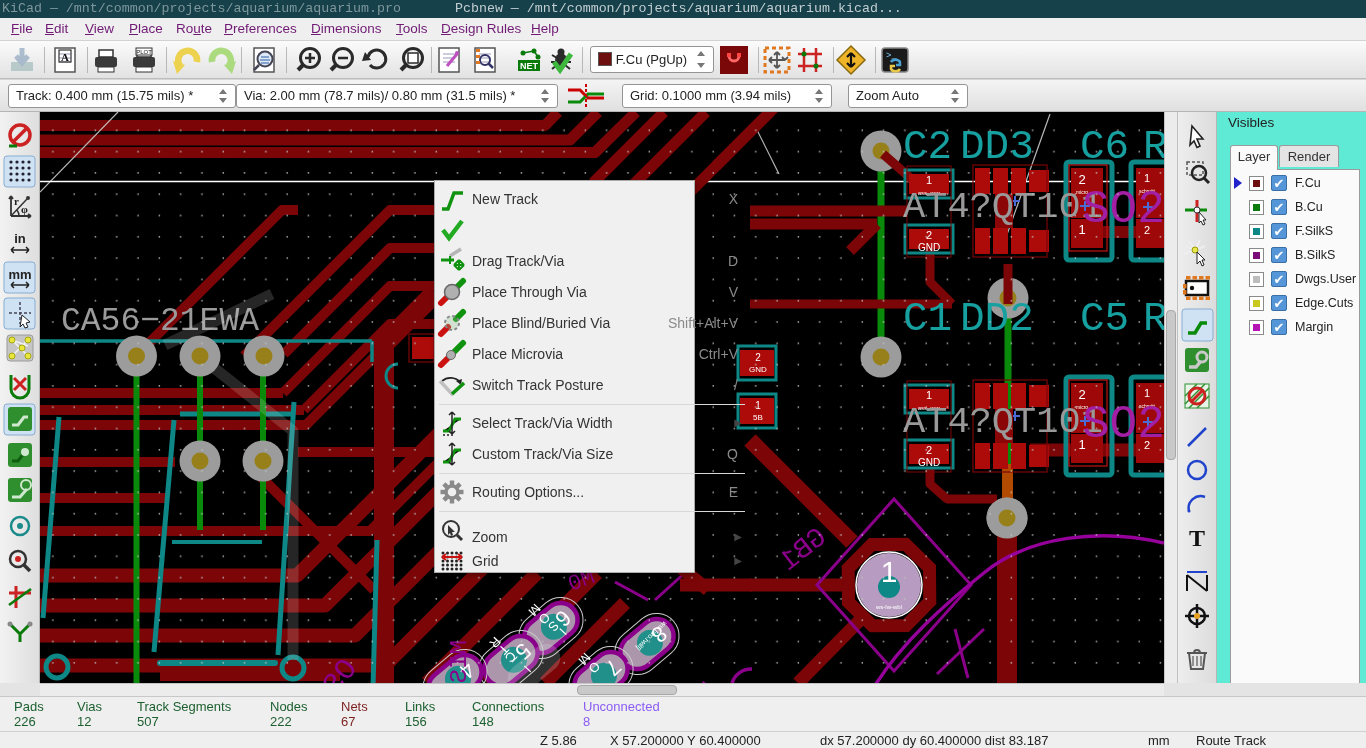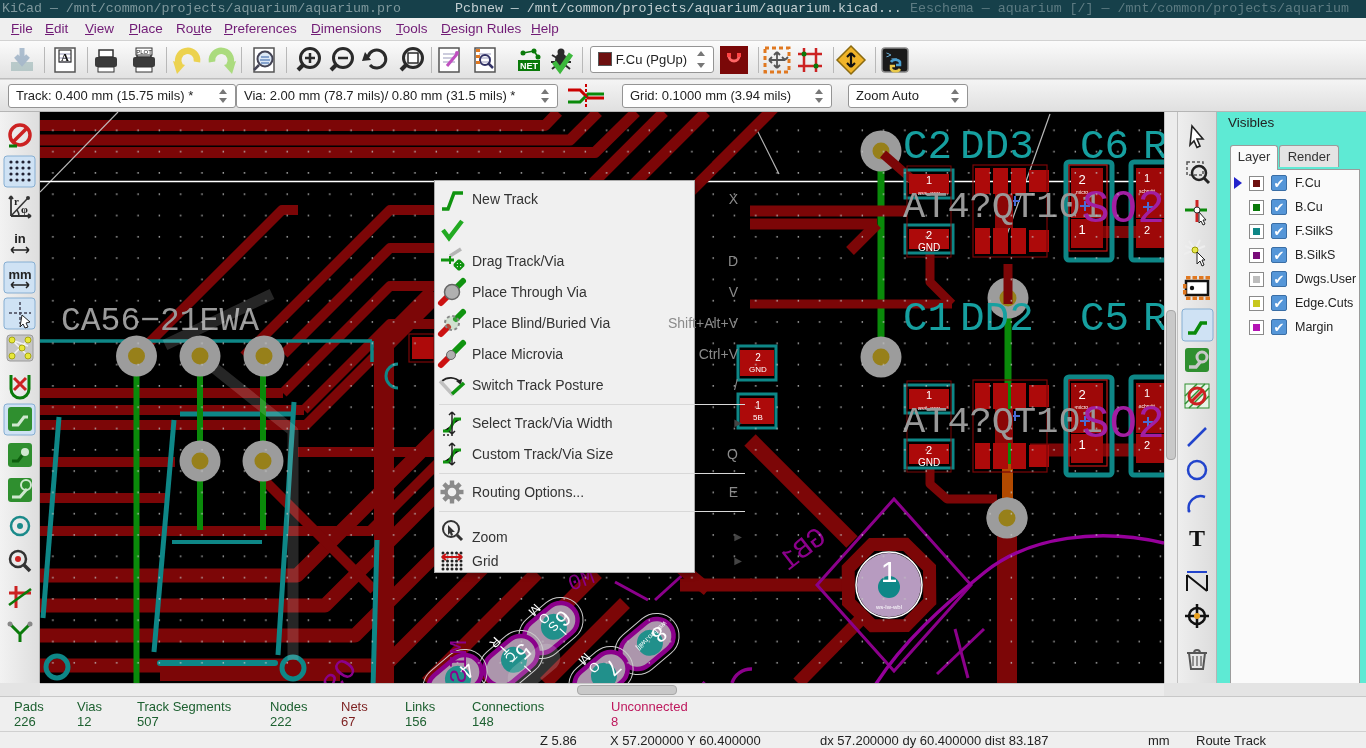--- a/index.html
+++ b/index.html
@@ -61,29 +61,29 @@
 .msep { position:absolute; left:4px; width:306px; height:1px; background:#d8d8d8; }
 
 #hscroll { left:40px; top:683px; width:1124px; height:13px; background:#ececec; border-top:1px solid #c5c5c5; }
 #hthumb { position:absolute; left:537px; top:1px; width:100px; height:10px; background:#c9c9c9; border:1px solid #a8a8a8; border-radius:4px; }
 #blcorner { left:0; top:683px; width:40px; height:13px; background:#e4e4e4; }
 #brcorner { left:1164px; top:683px; width:202px; height:13px; background:#e4e4e4; }
 #status1 { left:0; top:696px; width:1366px; height:35px; background:#efefef; border-top:1px solid #c8c8c8; font-size:13px; }
 #status1 div { position:absolute; }
 #status1 .g { color:#1d6030; }
 #status1 .r { color:#7c1f1f; }
-#status1 .b { color:#be185d;margin-left:28px; }
+#status1 .b { color:#8b5cf6; }
 #status2 { left:0; top:731px; width:1366px; height:17px; background:#efefef; border-top:1px solid #d0d0d0; font-size:13px; color:#222; }
 #status2 div { position:absolute; top:1px; }
 </style>
 </head>
 <body>
 <div id="app">
 
-<div id="titlebar" class="abs"><span class="t1" style="position:absolute;left:2px">KiCad — /mnt/common/projects/aquarium/aquarium.pro</span><span class="t2" style="position:absolute;left:455px">Pcbnew — /mnt/common/projects/aquarium/aquarium.kicad...</span><span class="t3" style="position:absolute;left:910px">Eeschema — aquarium [/] — /mnt/common/projects/aquarium</span></div>
+<div id="titlebar" class="abs"><span class="t1" style="position:absolute;left:2px">KiCad — /mnt/common/projects/aquarium/aquarium.pro</span><span class="t2" style="position:absolute;left:455px">Pcbnew — /mnt/common/projects/aquarium/aquarium.kicad...</span></div>
 
 <div id="menubar" class="abs">
 <span style="left:11px"><u>F</u>ile</span>
 <span style="left:45px"><u>E</u>dit</span>
 <span style="left:85px"><u>V</u>iew</span>
 <span style="left:129px"><u>P</u>lace</span>
 <span style="left:176px">Ro<u>u</u>te</span>
 <span style="left:224px"><u>P</u>references</span>
 <span style="left:311px"><u>D</u>imensions</span>
 <span style="left:396px"><u>T</u>ools</span>

